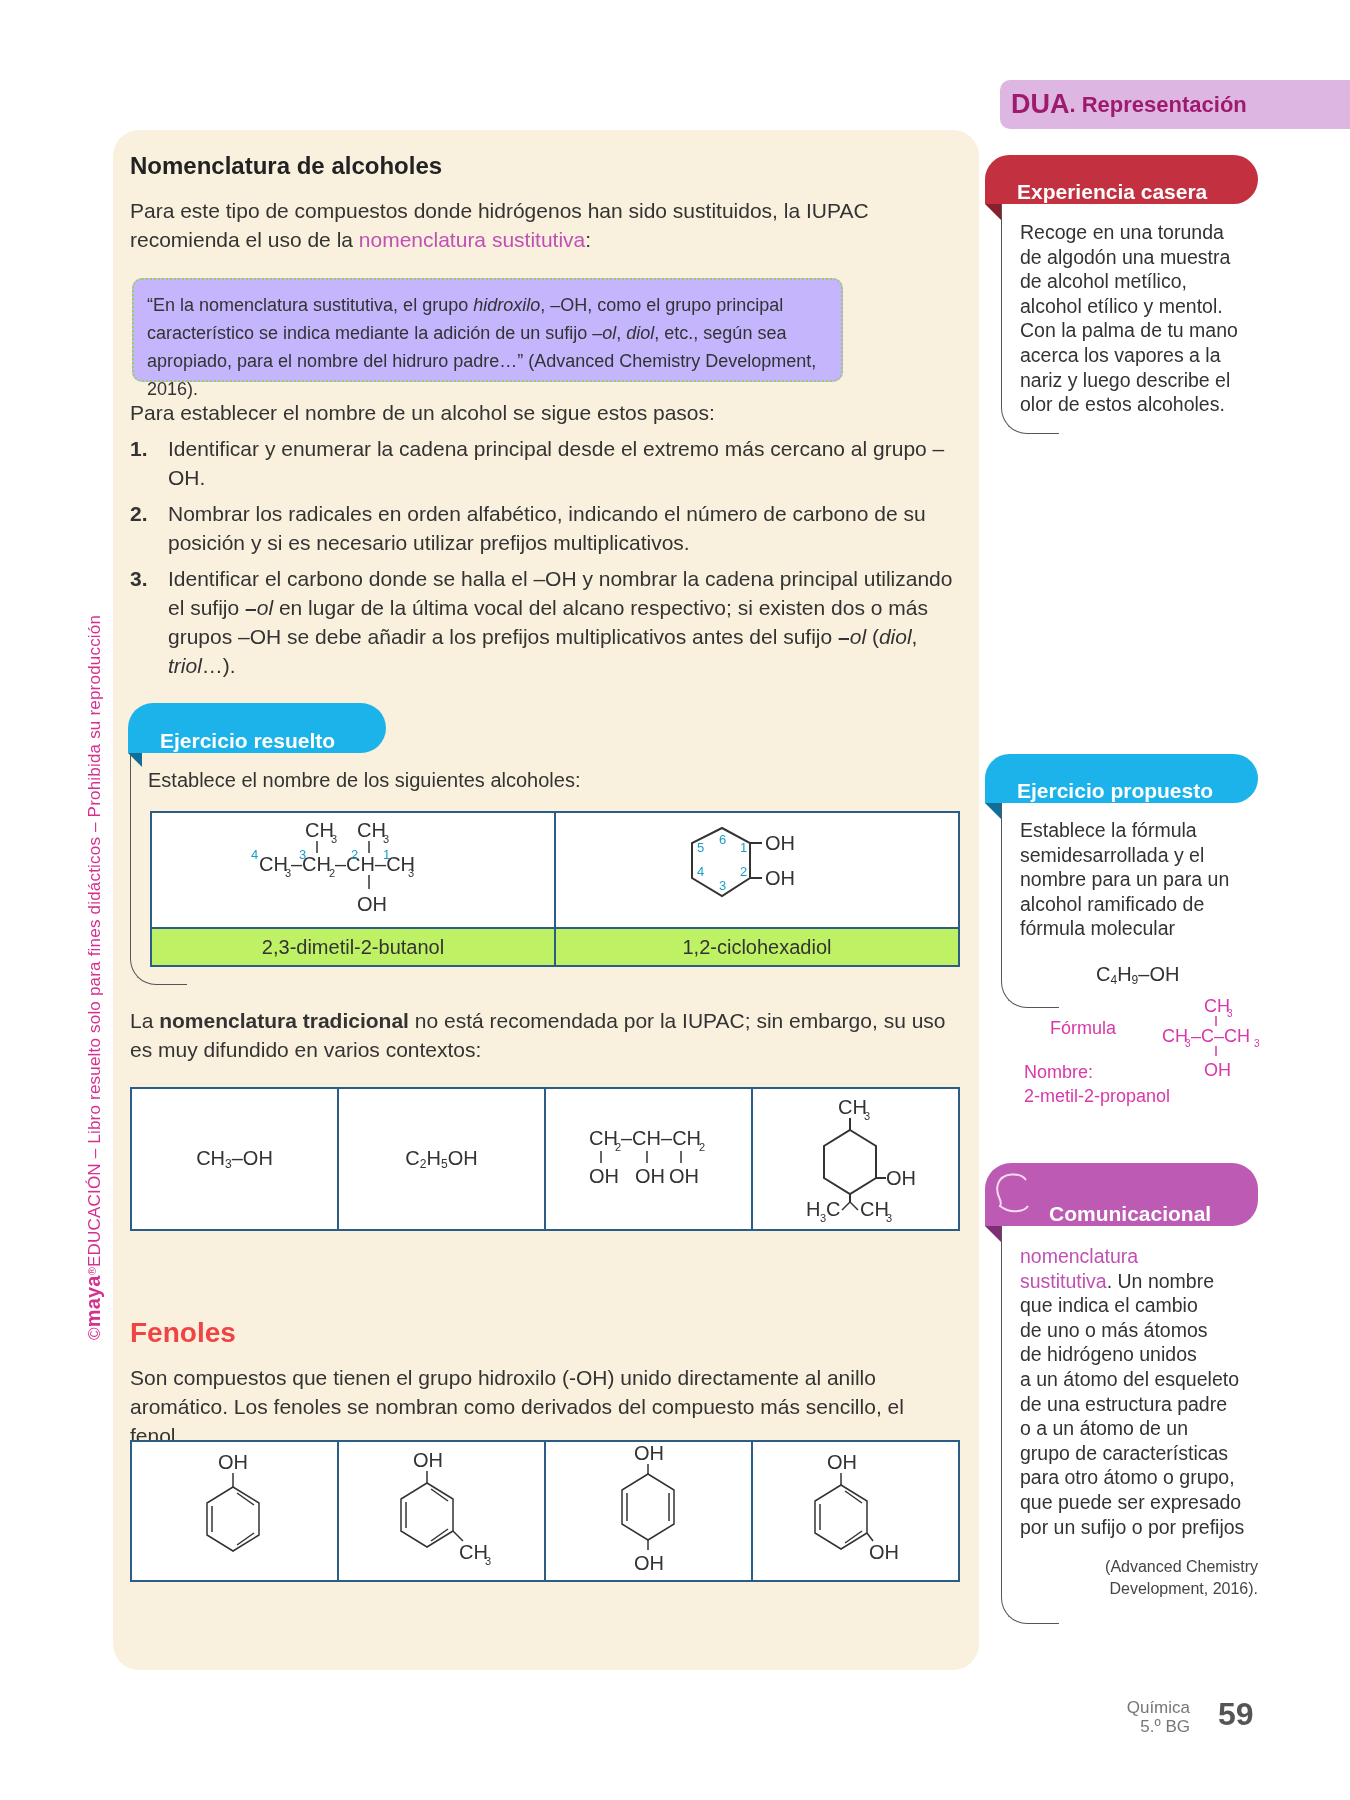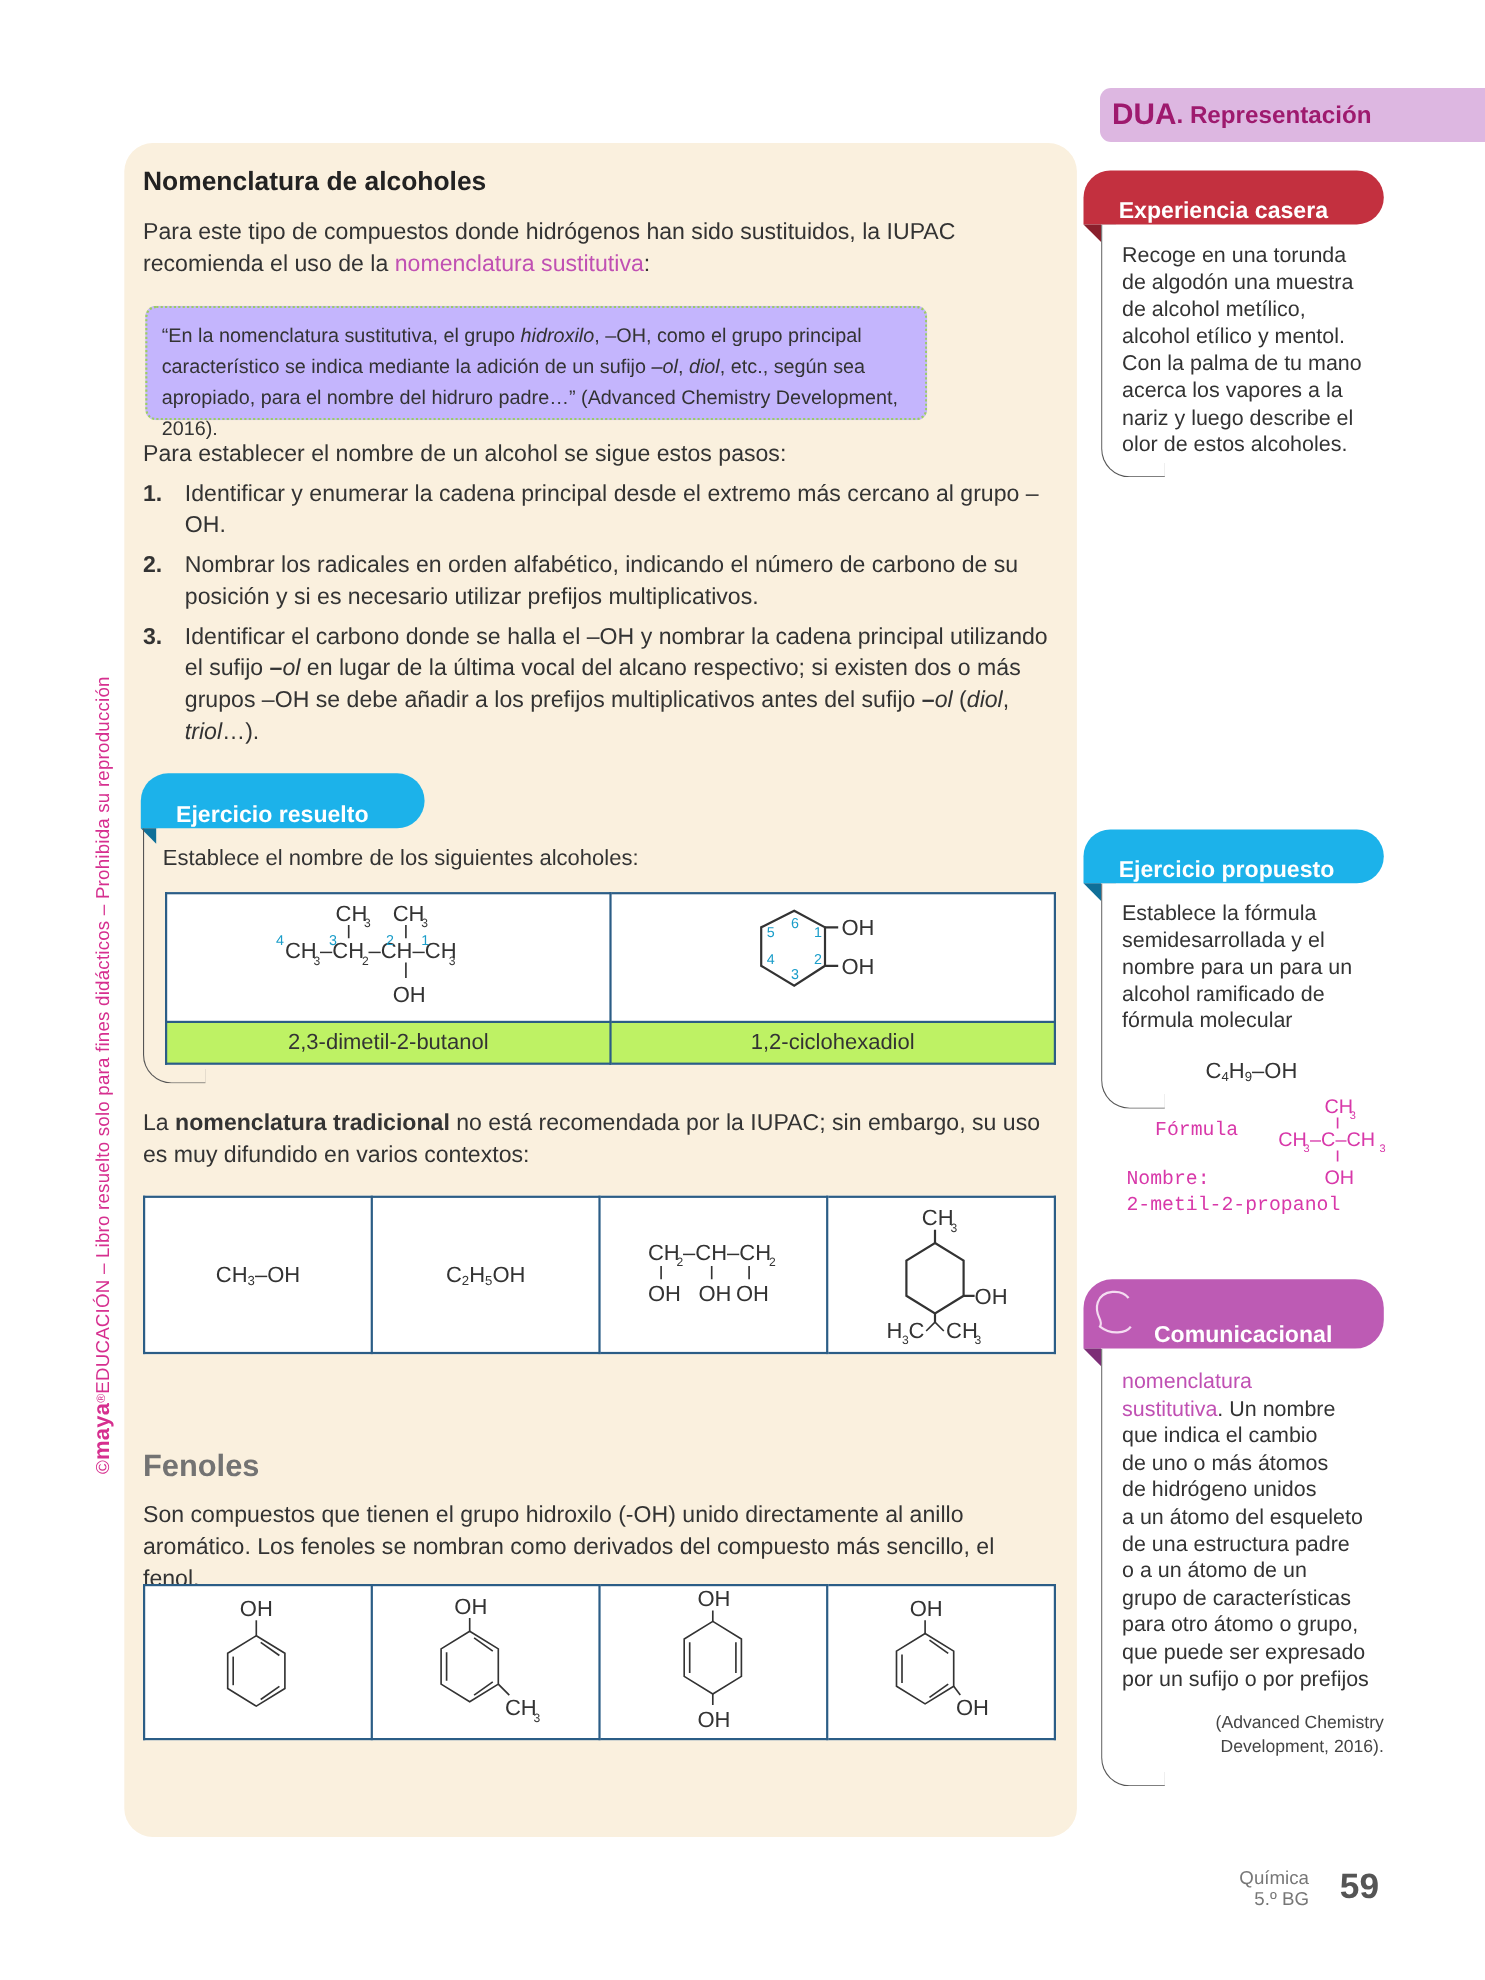--- a/index.html
+++ b/index.html
@@ -56,34 +56,34 @@
   }
 
   
   table.chem { position: absolute; border-collapse: collapse; background: #fff; }
   table.chem td { border: 2px solid #2b5d86; text-align: center; vertical-align: middle; color: #333; }
   table.chem tr.names td { background: #bef264; font-size: 20px; line-height: 27px; }
   .formula { font-size: 20px; color: #333; font-family: "Liberation Sans", sans-serif; }
   .formula sub { font-size: 12px; vertical-align: -3px; }
   .ital { font-style: italic; }
 
-  .fenoles-title { position: absolute; left: 130px; top: 1317px; font-size: 28px; font-weight: bold; color: #737373; }
+  .fenoles-title { position: absolute; left: 130px; top: 1317px; font-size: 28px; font-weight: bold; color: #ef4444; }
 
   
   .dua {
     position: absolute; left: 1000px; top: 80px; width: 350px; height: 49px;
     background: #ddb7e1; border-radius: 10px 0 0 10px;
     display: flex; align-items: center; padding-left: 11px;
     color: #9e1a6e; font-weight: bold;
   }
   .dua .big { font-size: 27px; }
   .dua .small { font-size: 22px; }
 
   .side-text { position: absolute; left: 1020px; width: 240px; font-size: 19.5px; line-height: 24.6px; color: #333; }
-  .pink-text { color: #d838a9; font-family: Liberation Mono, monospace; }
+  .pink-text { color: #d838a9; }
 
   .footer-subject { position: absolute; left: 1100px; top: 1698px; width: 90px; text-align: right; font-size: 17px; line-height: 19px; color: #777; }
   .footer-page { position: absolute; left: 1218px; top: 1696px; font-size: 32px; font-weight: bold; color: #555; }
 
   svg text { font-family: "Liberation Sans", sans-serif; }
 </style>
 </head>
 <body>
 
 <div class="side-copy">

